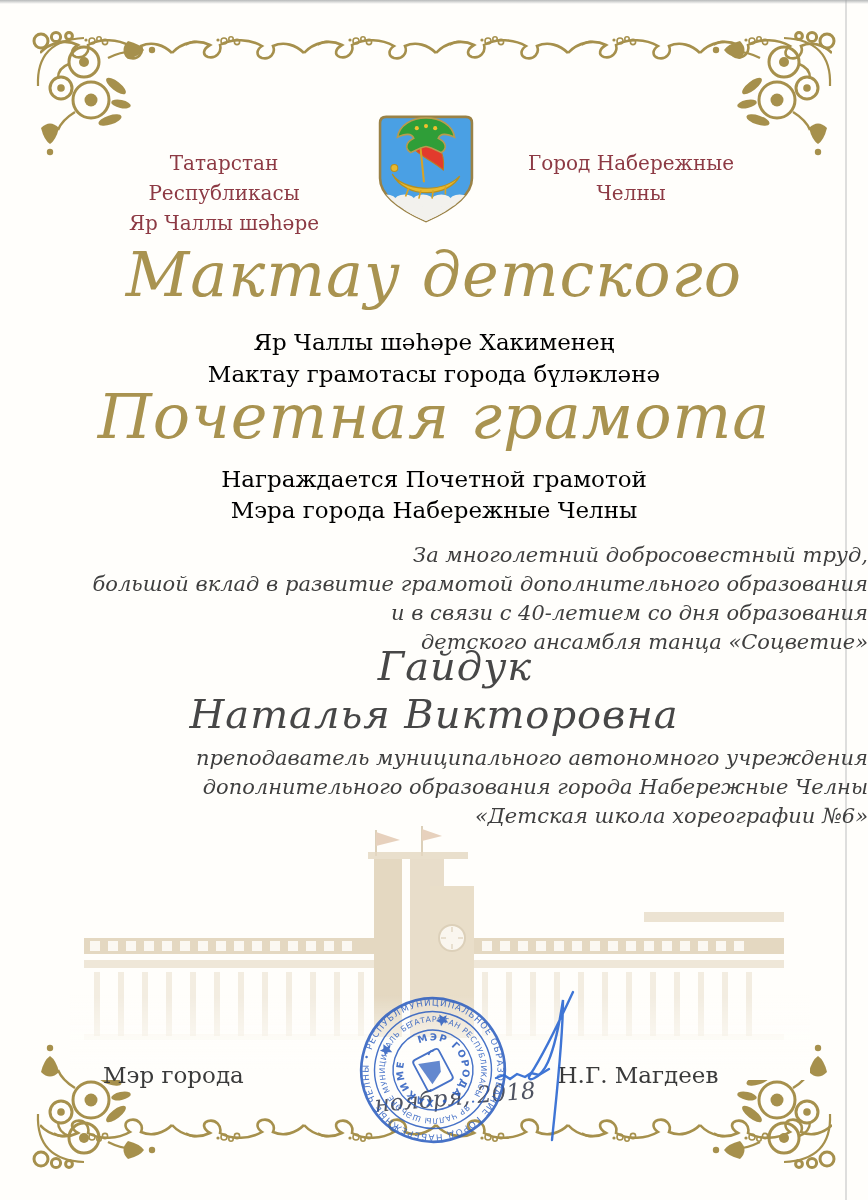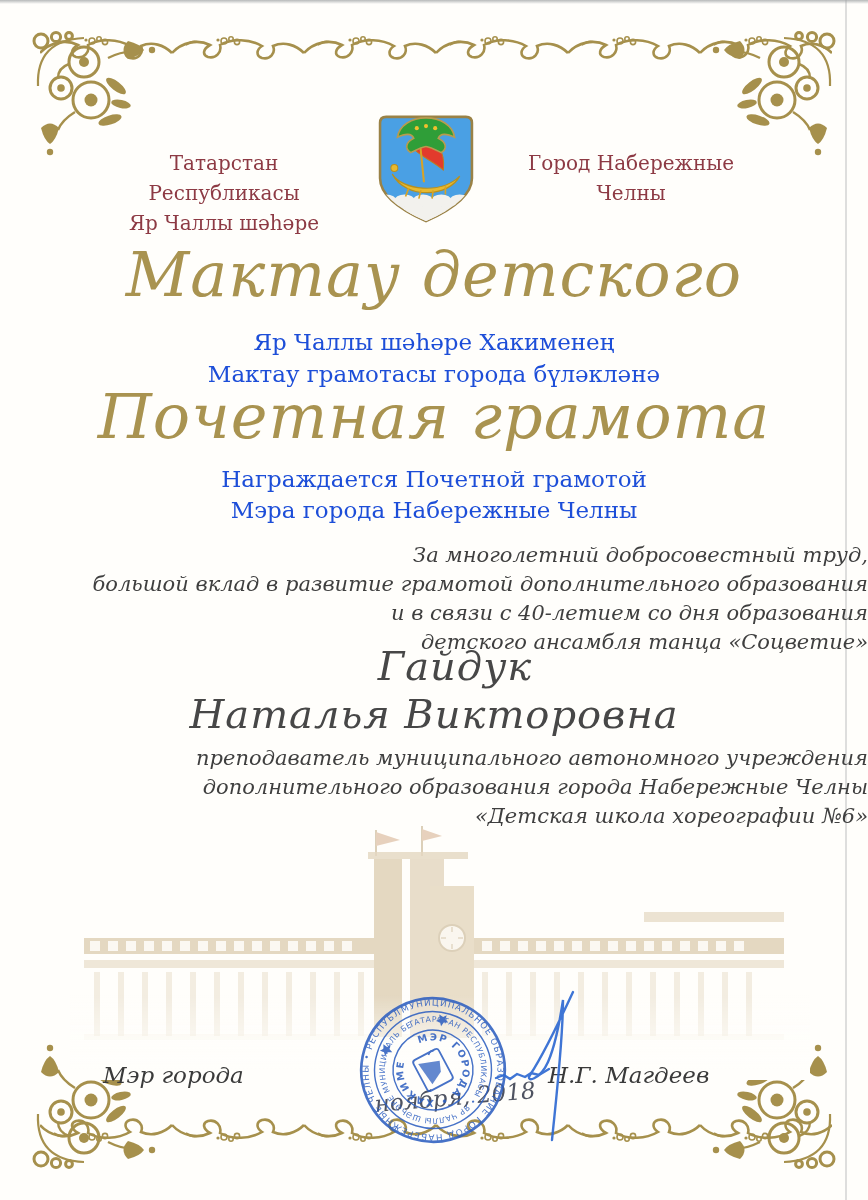--- a/index.html
+++ b/index.html
@@ -24,40 +24,40 @@
   
   .hdr-block{position:absolute;top:148px;color:#8d3a44;font-size:20px;line-height:30px;text-align:center;}
   .hdr-left{left:98px;width:252px;}
   .hdr-right{left:494px;width:274px;}
   .emblem{position:absolute;left:378px;top:114px;width:96px;height:112px;}
   
   .gold-title{position:absolute;left:0;right:0;text-align:center;color:#a99350;
     font-style:italic;font-size:62px;letter-spacing:1px;white-space:nowrap;}
   .t-tatar{top:238px;}
   .t-rus{top:380px;}
-  .red-line{position:absolute;left:0;right:0;text-align:center;color:#1d4ed8;font-size:23px;white-space:nowrap;}
+  .red-line{position:absolute;left:0;right:0;text-align:center;color:#000000;font-size:23px;white-space:nowrap;}
   .tat1{top:329px;}
   .tat2{top:361px;}
   .rus1{top:466px;}
   .rus2{top:497px;}
   
   .cite{position:absolute;left:0;right:0;text-align:right;font-style:italic;
     color:#3f3f3f;font-size:21px;line-height:29px;}
   .citation{top:541px;}
   .position{top:744px;}
   
   .name-line{position:absolute;left:0;right:0;text-align:center;font-style:italic;
     color:#474747;font-size:40px;letter-spacing:1px;white-space:nowrap;}
   .name1{top:643px;padding-left:42px;}
   .name2{top:691px;}
   
   .building{position:absolute;left:84px;top:826px;width:700px;height:240px;}
   .building-fade{position:absolute;left:70px;top:995px;width:740px;height:85px;
     background:linear-gradient(to bottom,rgba(255,254,251,0),#fffefb 88%);}
-  .sign-label{position:absolute;font-style:italic;color:#3a3a3a;font-size:23px;white-space:nowrap;}
+  .sign-label{position:absolute;color:#3a3a3a;font-size:23px;text-align:center;white-space:nowrap;}
   .mayor-title{left:103px;top:1062px;width:140px;}
   .mayor-name{left:548px;top:1062px;width:180px;}
   .date-line{position:absolute;left:350px;top:1084px;width:210px;text-align:center;
     font-style:italic;font-size:23px;color:#3c4150;transform:rotate(-5deg);opacity:.9;}
   .stamp{position:absolute;left:346px;top:983px;width:174px;height:174px;opacity:.88;}
   .signature{position:absolute;left:480px;top:975px;width:120px;height:180px;}
   .hidden-defs{position:absolute;width:0;height:0;overflow:hidden;}
 </style>
 </head>
 <body>

